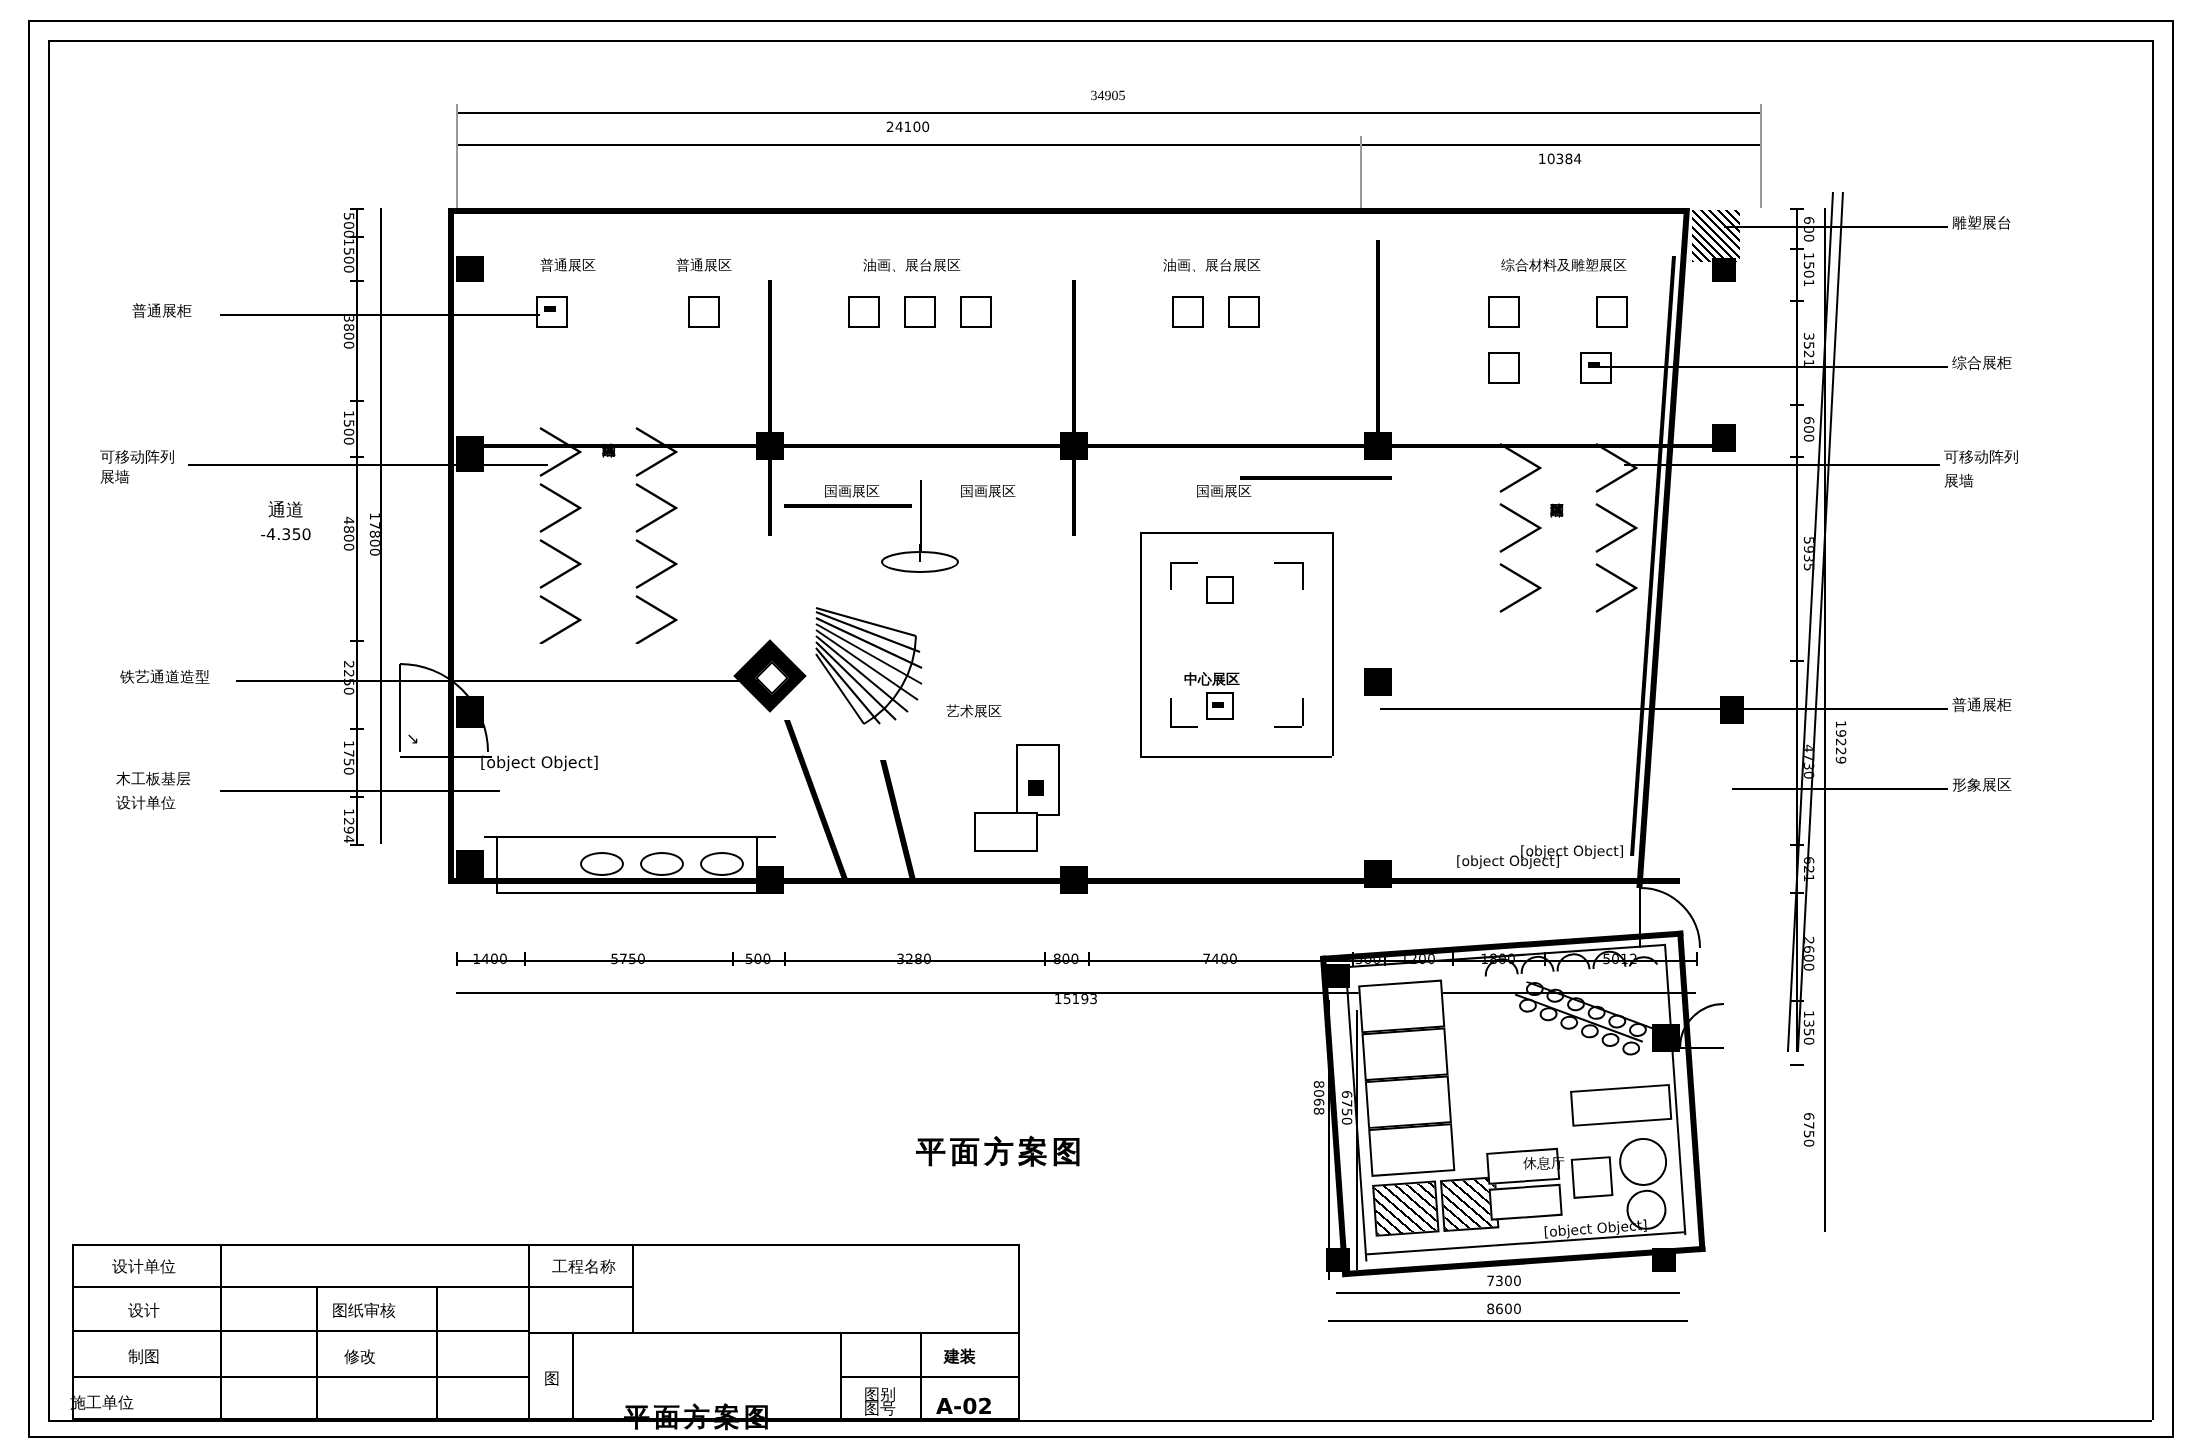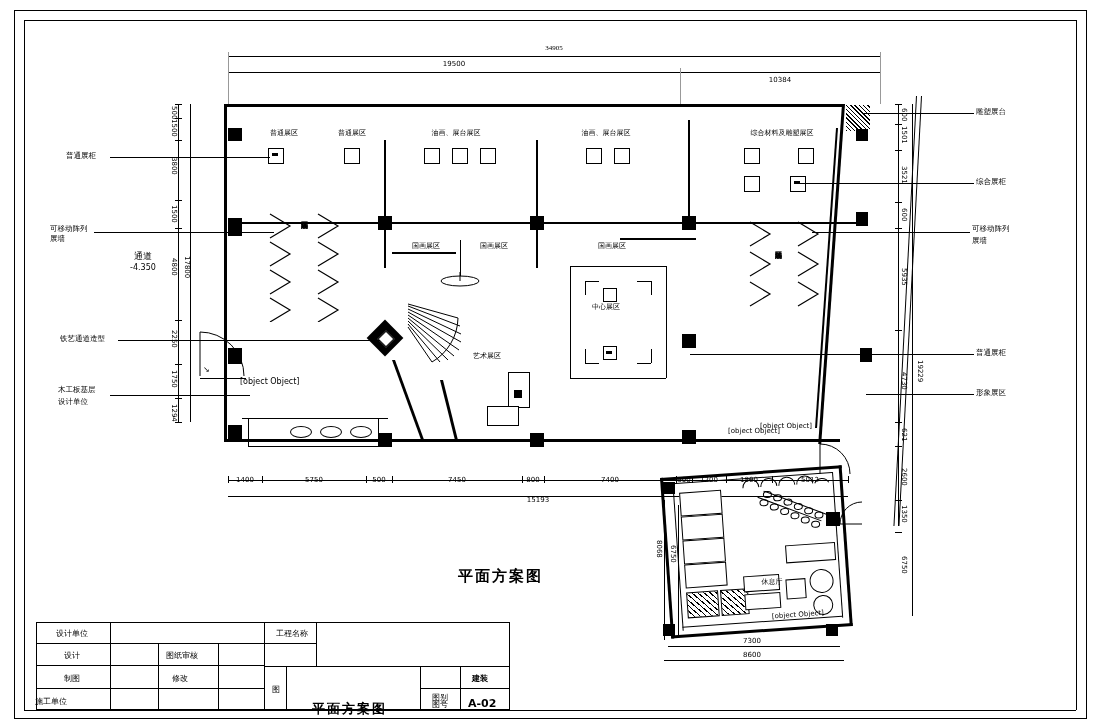--- a/index.html
+++ b/index.html
@@ -46,21 +46,21 @@
 
   <div class="ln h" style="left:228px;top:56px;width:652px;"></div>
   <div class="tick" style="left:228px;top:52px;"></div>
   <div class="tick" style="left:880px;top:52px;"></div>
   <div class="dimtxt" style="left:554px;top:44px;font-family:Liberation Serif, serif;">34905</div>
 
   <div class="ln h" style="left:228px;top:72px;width:652px;"></div>
   <div class="tick" style="left:228px;top:68px;"></div>
   <div class="tick" style="left:680px;top:68px;"></div>
   <div class="tick" style="left:880px;top:68px;"></div>
-  <div class="dimtxt" style="left:454px;top:60px;">19500</div>
+  <div class="dimtxt" style="left:454px;top:60px;">24100</div>
   <div class="dimtxt" style="left:780px;top:76px;">10384</div>
 
   <div class="ln v" style="left:228px;top:52px;height:52px;background:#999;"></div>
   <div class="ln v" style="left:680px;top:68px;height:36px;background:#999;"></div>
   <div class="ln v" style="left:880px;top:52px;height:52px;background:#999;"></div>
 
   <div class="wallh" style="left:224px;top:104px;width:620px;"></div>
 
   <div class="wallv" style="left:224px;top:104px;height:338px;"></div>
 
@@ -217,21 +217,21 @@
   </svg>
 
   <div class="txt c" style="left:284px;top:129px;">普通展区</div>
   <div class="txt c" style="left:352px;top:129px;">普通展区</div>
   <div class="txt c" style="left:456px;top:129px;">油画、展台展区</div>
   <div class="txt c" style="left:606px;top:129px;">油画、展台展区</div>
   <div class="txt c" style="left:782px;top:129px;">综合材料及雕塑展区</div>
   <div class="txt c" style="left:426px;top:242px;">国画展区</div>
   <div class="txt c" style="left:494px;top:242px;">国画展区</div>
   <div class="txt c" style="left:612px;top:242px;">国画展区</div>
-  <div class="txt c" style="left:606px;top:303px;">中心展区</div>
+  <div class="txt c" style="left:606px;top:336px;font-weight:bold;">中心展区</div>
   <div class="txt c" style="left:487px;top:352px;">艺术展区</div>
 
   <div class="vert" style="left:300px;top:216px;">可移动阵列展墙展区</div>
   <div class="vert" style="left:774px;top:246px;">可移动阵列展墙展区</div>
 
   <div class="txt c" style="left:143px;top:252px;font-size:9px;">通道</div>
   <div class="txt c" style="left:143px;top:264px;font-size:8px;">-4.350</div>
   <div class="txt" style="left:240px;top:378px;font-size:8px;">[object Object]</div>
   <div class="txt" style="left:728px;top:427px;">[object Object]</div>
   <div class="txt" style="left:760px;top:422px;">[object Object]</div>
@@ -323,21 +323,21 @@
   <div class="tick" style="left:544px;top:476px;"></div>
   <div class="tick" style="left:676px;top:476px;"></div>
   <div class="tick" style="left:692px;top:476px;"></div>
   <div class="tick" style="left:726px;top:476px;"></div>
   <div class="tick" style="left:772px;top:476px;"></div>
   <div class="tick" style="left:848px;top:476px;"></div>
 
   <div class="dimtxt" style="left:245px;top:476px;">1400</div>
   <div class="dimtxt" style="left:314px;top:476px;">5750</div>
   <div class="dimtxt" style="left:379px;top:476px;">500</div>
-  <div class="dimtxt" style="left:457px;top:476px;">7450</div>
+  <div class="dimtxt" style="left:457px;top:476px;">3280</div>
   <div class="dimtxt" style="left:533px;top:476px;">800</div>
   <div class="dimtxt" style="left:610px;top:476px;">7400</div>
   <div class="dimtxt" style="left:684px;top:476px;">500</div>
   <div class="dimtxt" style="left:709px;top:476px;">1200</div>
   <div class="dimtxt" style="left:749px;top:476px;">1800</div>
   <div class="dimtxt" style="left:810px;top:476px;">5012</div>
   <div class="dimtxt" style="left:538px;top:496px;">15193</div>
 
   <div style="position:absolute;left:660px;top:478px;width:182px;height:162px;transform:rotate(-4deg);transform-origin:top left;">
     <div class="ln h3" style="left:0px;top:0px;width:182px;background:#000;"></div>

